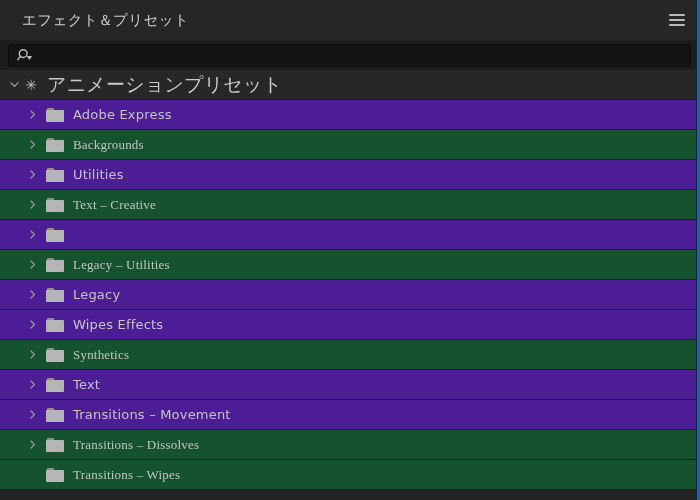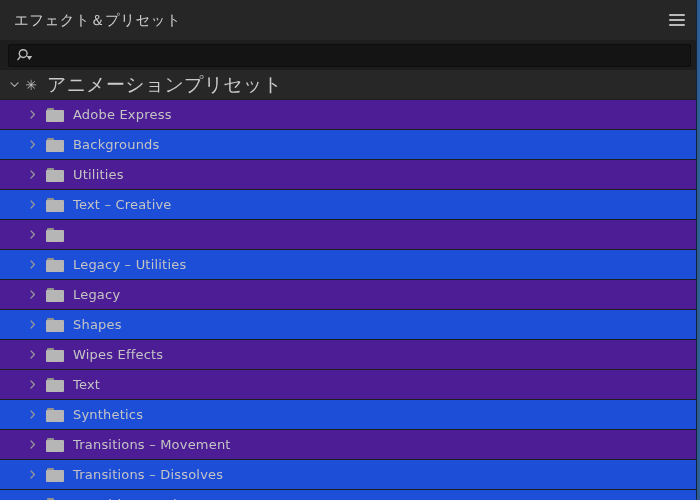--- a/index.html
+++ b/index.html
@@ -46,21 +46,21 @@
   }
 
   
   .header {
     position: relative;
     height: 40px;
     flex: 0 0 40px;
     background: #262626;
     display: flex;
     align-items: center;
-    padding: 0 0 0 14px;
+    padding: 0 0 0 22px;
     box-sizing: border-box;
   }
   .header-title {
     font-size: 14.5px;
     color: #cfcfcf;
     letter-spacing: 0.4px;
     line-height: 1;
     white-space: nowrap;
   }
   .header-spacer { flex: 1 1 auto; }
@@ -140,21 +140,22 @@
     height: 30px;
     display: flex;
     align-items: center;
     box-sizing: border-box;
     border-bottom: 1px solid #1e1e1e;
     background: #4c1d95;
     cursor: default;
     padding-right: 8px;
   }
   .row.alt {
-    background: #1d4ed8;
+    background: #14532d;
+    font-family: Liberation Serif, serif;
   }
   .row.root {
     background: #272727;
     padding-left: 6px;
   }
   .row .indent {
     flex: 0 0 24px;
   }
   .twisty {
     flex: 0 0 16px;
@@ -343,71 +344,58 @@
             <svg width="9" height="9" viewBox="0 0 9 9" xmlns="http://www.w3.org/2000/svg">
               <polyline points="3,1 6.4,4.5 3,8" fill="none" stroke="#9a9a9a" stroke-width="1.2" stroke-linecap="round" stroke-linejoin="round"></polyline>
             </svg>
           </span>
           <span class="folder-icon">
             <span class="tab"></span>
             <span class="body"></span>
           </span>
           <span class="row-label">Legacy</span>
         </div>
-        <div class="row alt">
-          <span class="indent"></span>
-          <span class="twisty">
-            <svg width="9" height="9" viewBox="0 0 9 9" xmlns="http://www.w3.org/2000/svg">
-              <polyline points="3,1 6.4,4.5 3,8" fill="none" stroke="#9a9a9a" stroke-width="1.2" stroke-linecap="round" stroke-linejoin="round"></polyline>
-            </svg>
-          </span>
-          <span class="folder-icon">
-            <span class="tab"></span>
-            <span class="body"></span>
-          </span>
-          <span class="row-label">Shapes</span>
-        </div>
         <div class="row">
           <span class="indent"></span>
           <span class="twisty">
             <svg width="9" height="9" viewBox="0 0 9 9" xmlns="http://www.w3.org/2000/svg">
               <polyline points="3,1 6.4,4.5 3,8" fill="none" stroke="#9a9a9a" stroke-width="1.2" stroke-linecap="round" stroke-linejoin="round"></polyline>
             </svg>
           </span>
           <span class="folder-icon">
             <span class="tab"></span>
             <span class="body"></span>
           </span>
           <span class="row-label">Wipes Effects</span>
         </div>
+        <div class="row alt">
+          <span class="indent"></span>
+          <span class="twisty">
+            <svg width="9" height="9" viewBox="0 0 9 9" xmlns="http://www.w3.org/2000/svg">
+              <polyline points="3,1 6.4,4.5 3,8" fill="none" stroke="#9a9a9a" stroke-width="1.2" stroke-linecap="round" stroke-linejoin="round"></polyline>
+            </svg>
+          </span>
+          <span class="folder-icon">
+            <span class="tab"></span>
+            <span class="body"></span>
+          </span>
+          <span class="row-label">Synthetics</span>
+        </div>
         <div class="row">
           <span class="indent"></span>
           <span class="twisty">
             <svg width="9" height="9" viewBox="0 0 9 9" xmlns="http://www.w3.org/2000/svg">
               <polyline points="3,1 6.4,4.5 3,8" fill="none" stroke="#9a9a9a" stroke-width="1.2" stroke-linecap="round" stroke-linejoin="round"></polyline>
             </svg>
           </span>
           <span class="folder-icon">
             <span class="tab"></span>
             <span class="body"></span>
           </span>
           <span class="row-label">Text</span>
-        </div>
-        <div class="row alt">
-          <span class="indent"></span>
-          <span class="twisty">
-            <svg width="9" height="9" viewBox="0 0 9 9" xmlns="http://www.w3.org/2000/svg">
-              <polyline points="3,1 6.4,4.5 3,8" fill="none" stroke="#9a9a9a" stroke-width="1.2" stroke-linecap="round" stroke-linejoin="round"></polyline>
-            </svg>
-          </span>
-          <span class="folder-icon">
-            <span class="tab"></span>
-            <span class="body"></span>
-          </span>
-          <span class="row-label">Synthetics</span>
         </div>
         <div class="row">
           <span class="indent"></span>
           <span class="twisty">
             <svg width="9" height="9" viewBox="0 0 9 9" xmlns="http://www.w3.org/2000/svg">
               <polyline points="3,1 6.4,4.5 3,8" fill="none" stroke="#9a9a9a" stroke-width="1.2" stroke-linecap="round" stroke-linejoin="round"></polyline>
             </svg>
           </span>
           <span class="folder-icon">
             <span class="tab"></span>

